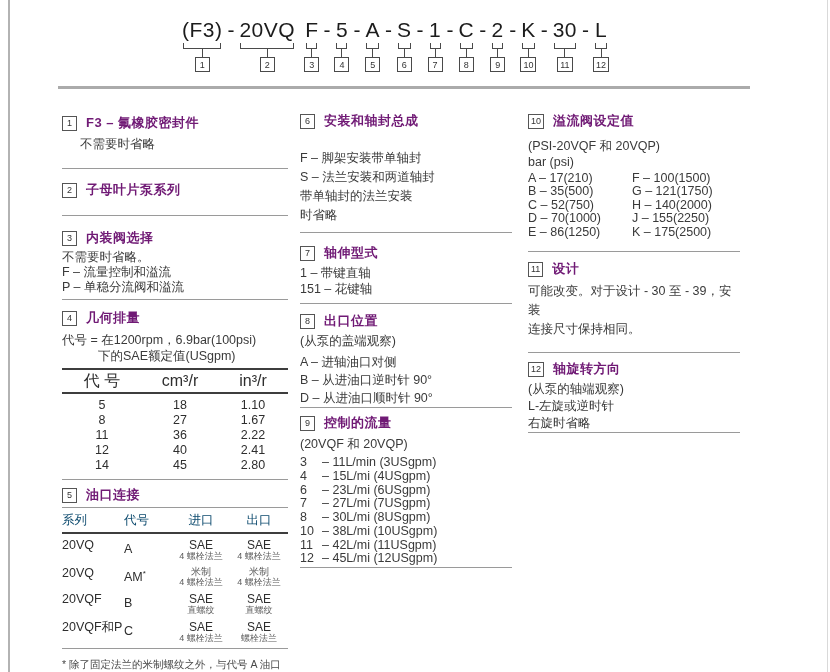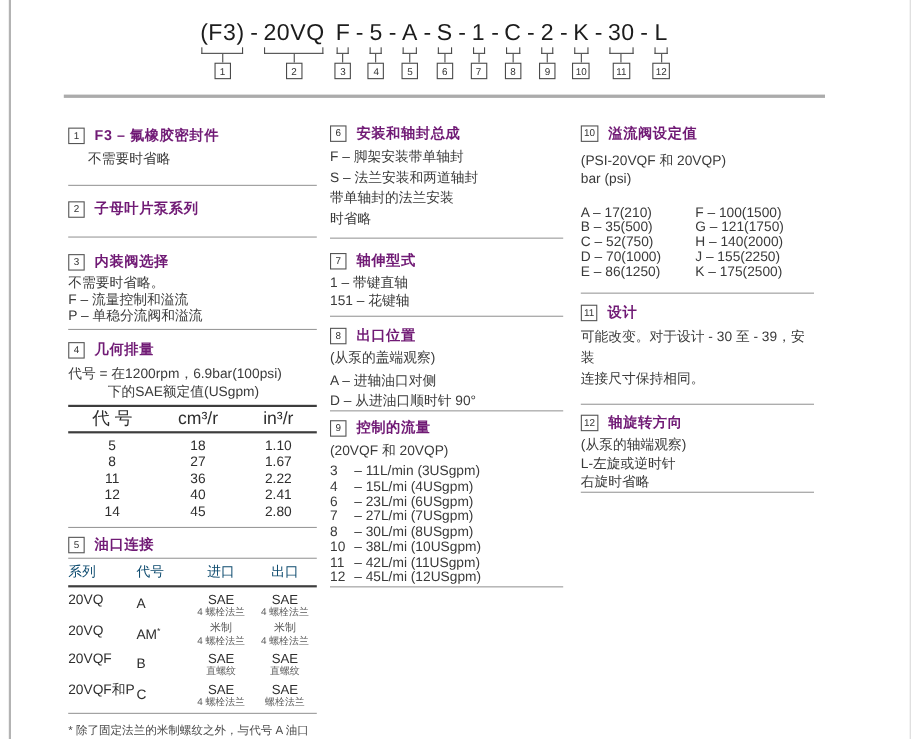--- a/index.html
+++ b/index.html
@@ -61,33 +61,33 @@
   .port-cell { text-align:center; }
   .port-main { font-size:12px; color:#2e2e2e; line-height:12px; display:block; }
   .port-sub { font-size:9px; color:#5a5a5a; line-height:11px; display:block; }
   .row-small .port-main { font-size:10px; color:#5a5a5a; line-height:10px; }
   .supstar { vertical-align:super; font-size:8px; color:#2e2e2e; }
 
   .footnote { margin-top:8px; font-size:10.5px; color:#4a4a4a; }
   .footnote div { line-height:15px; }
 
   
-  .s6-lines { margin-top:4px; } .s6-lines div { line-height:19px; }
+  .s6-lines { margin-top:20px; } .s6-lines div { line-height:19px; }
   .s7-lines { margin-top:5px; } .s7-lines div { line-height:15.5px; }
   .s8-note { margin-top:5px; line-height:15px; }
   .s8-lines { margin-top:4px; } .s8-lines div { line-height:18px; }
   .s9-note { margin-top:6px; line-height:15px; }
   .s9-items { margin-top:4px; }
   .s9-item { display:flex; line-height:13.75px; }
   .s9-code { width:22px; flex:0 0 auto; font-size:12.5px; color:#3a3a3a; }
   .s9-desc { font-size:12.5px; color:#3a3a3a; }
 
   
   .s10-notes { margin-top:9px; } .s10-notes div { line-height:16px; }
-  .s10-rows { margin-top:17px; }
+  .s10-rows { margin-top:2px; }
   .s10-row { display:flex; line-height:13.4px; }
   .s10-l { width:104px; flex:0 0 auto; font-size:12.5px; color:#3a3a3a; }
   .s10-r { font-size:12.5px; color:#3a3a3a; }
   .s11-lines { margin-top:5px; } .s11-lines div { line-height:19px; }
   .s12-lines { margin-top:4px; } .s12-lines div { line-height:17px; }
 </style>
 </head>
 <body>
 
 <div class="page">
@@ -348,20 +348,21 @@
     </div>
     <div class="hr" style="margin-top:6px;"></div>
 
     <div class="sec-head" style="margin-top:9px;">
       <span class="numbox">8</span>
       <span class="sec-title">出口位置</span>
     </div>
     <div class="txt s8-note">(从泵的盖端观察)</div>
     <div class="txt s8-lines">
       <div>A – 进轴油口对侧</div>
+      <div>B – 从进油口逆时针 90°</div>
       <div>D – 从进油口顺时针 90°</div>
     </div>
     <div class="hr"></div>
 
     <div class="sec-head" style="margin-top:7px;">
       <span class="numbox">9</span>
       <span class="sec-title">控制的流量</span>
     </div>
     <div class="txt s9-note">(20VQF 和 20VQP)</div>
     <div class="s9-items">

